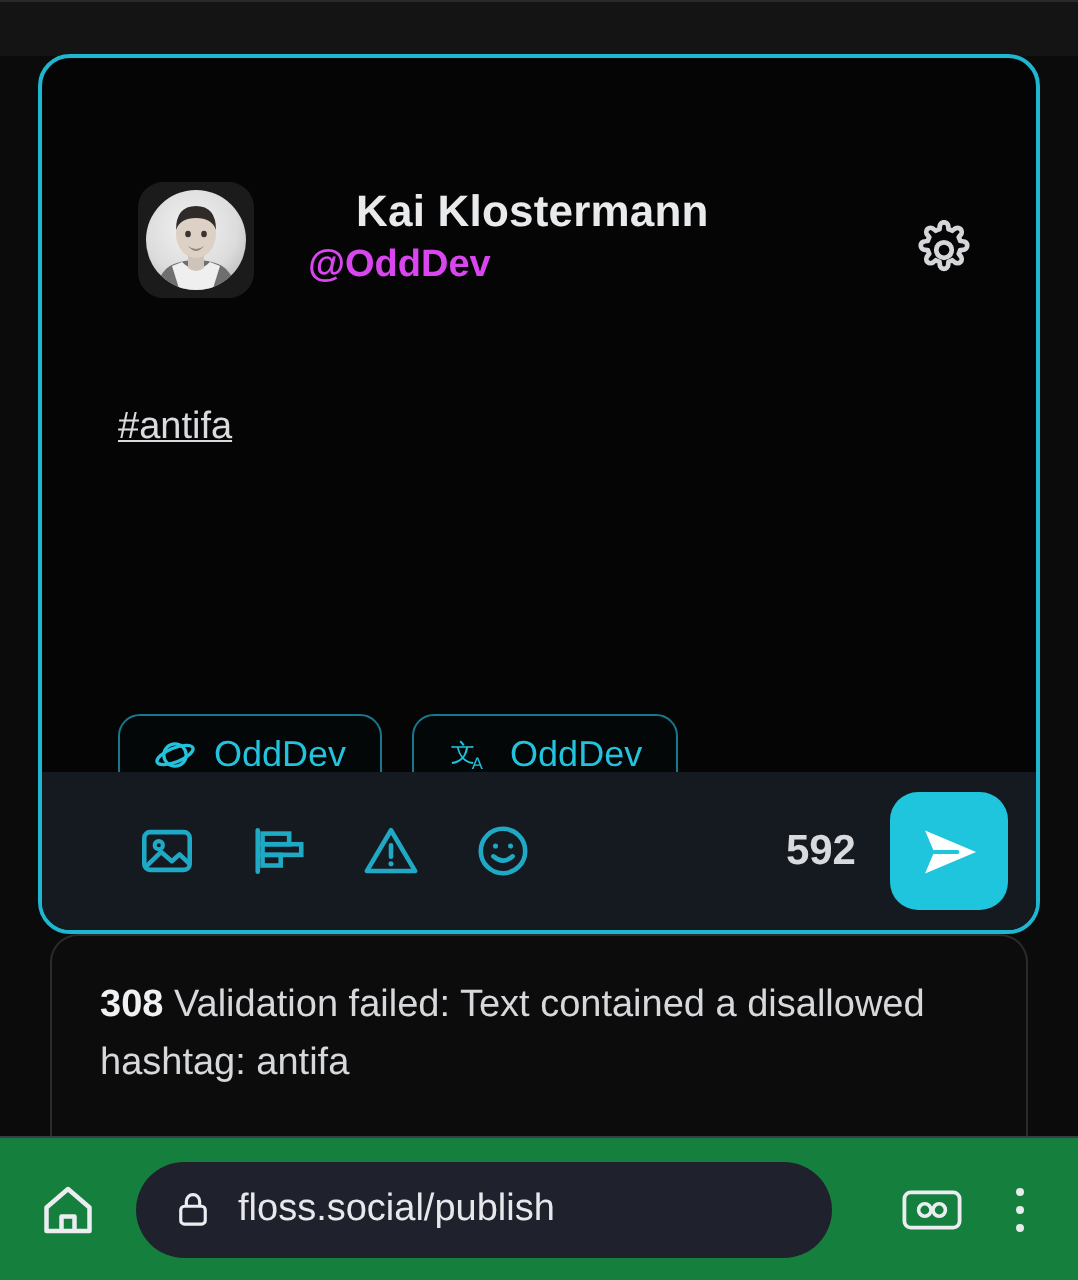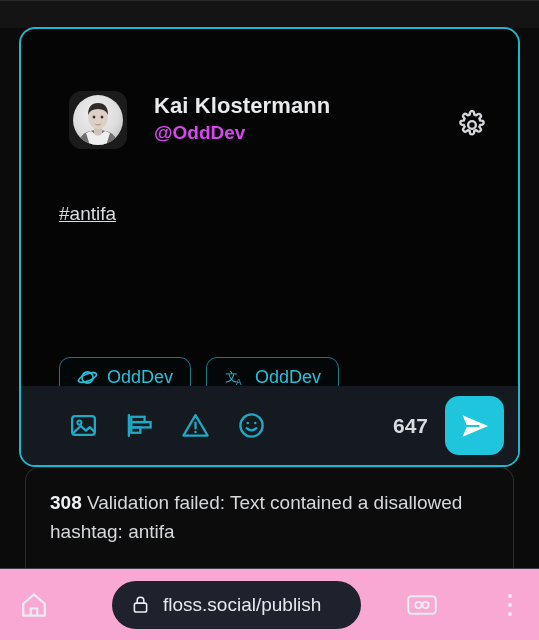--- a/index.html
+++ b/index.html
@@ -74,20 +74,21 @@
     position: absolute;
     left: 133px;
     top: 64px;
   }
   .display-name {
     font-size: 22px;
     font-weight: bold;
     color: #e9eaec;
     letter-spacing: 0.1px;
     line-height: 26px;
+    margin-left: 24px;
   }
   .handle {
     margin-top: 2px;
     font-size: 19px;
     font-weight: bold;
     color: #d946ef;
     line-height: 24px;
   }
 
   .gear-btn {
@@ -204,26 +205,25 @@
     color: #f0f1f3;
   }
 
   
   .browser-bar {
     position: absolute;
     left: 0;
     bottom: 0;
     width: 539px;
     height: 72px;
-    background: #f9a8d4;
+    background: #15803d;
     display: flex;
     align-items: center;
     border-top: 1px solid #3a3c49;
     box-sizing: border-box;
-    gap: 44px;
   }
   .home-btn {
     width: 38px;
     height: 38px;
     margin-left: 15px;
     display: flex;
     align-items: center;
     justify-content: center;
     flex: none;
   }
@@ -384,21 +384,21 @@
         <div class="tool-btn">
           <svg width="29" height="29" viewBox="0 0 24 24">
             <circle cx="12" cy="12" r="9.2" fill="none" stroke="#1fa9c4" stroke-width="1.9"></circle>
             <circle cx="8.9" cy="9.9" r="1.05" fill="#1fa9c4"></circle>
             <circle cx="15.1" cy="9.9" r="1.05" fill="#1fa9c4"></circle>
             <path d="M8 14.2 q4 3.6 8 0" fill="none" stroke="#1fa9c4" stroke-width="1.9" stroke-linecap="round"></path>
           </svg>
         </div>
       </div>
 
-      <div class="char-count">647</div>
+      <div class="char-count">592</div>
 
       <div class="send-btn">
         <svg width="34" height="34" viewBox="0 0 24 24">
           <path d="M3.2 4.4 L21.2 12 L3.2 19.6 L6.4 12 Z" fill="#ffffff"></path>
           <path d="M6.4 12 H14.6" stroke="#1fc4dd" stroke-width="1.4" stroke-linecap="round"></path>
         </svg>
       </div>
     </div>
   </div>
 

